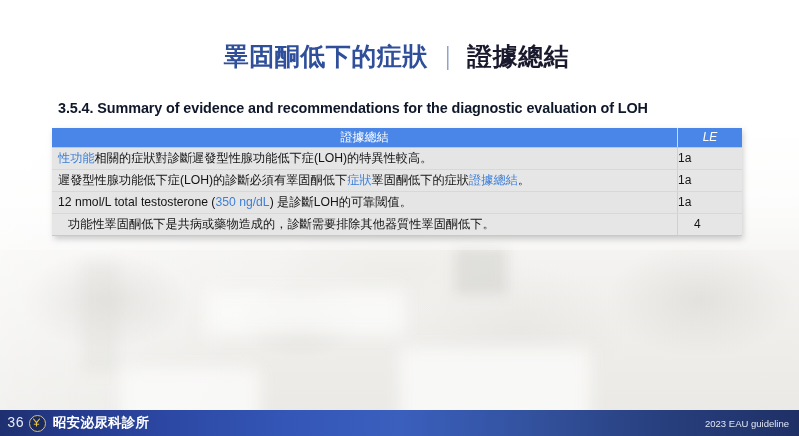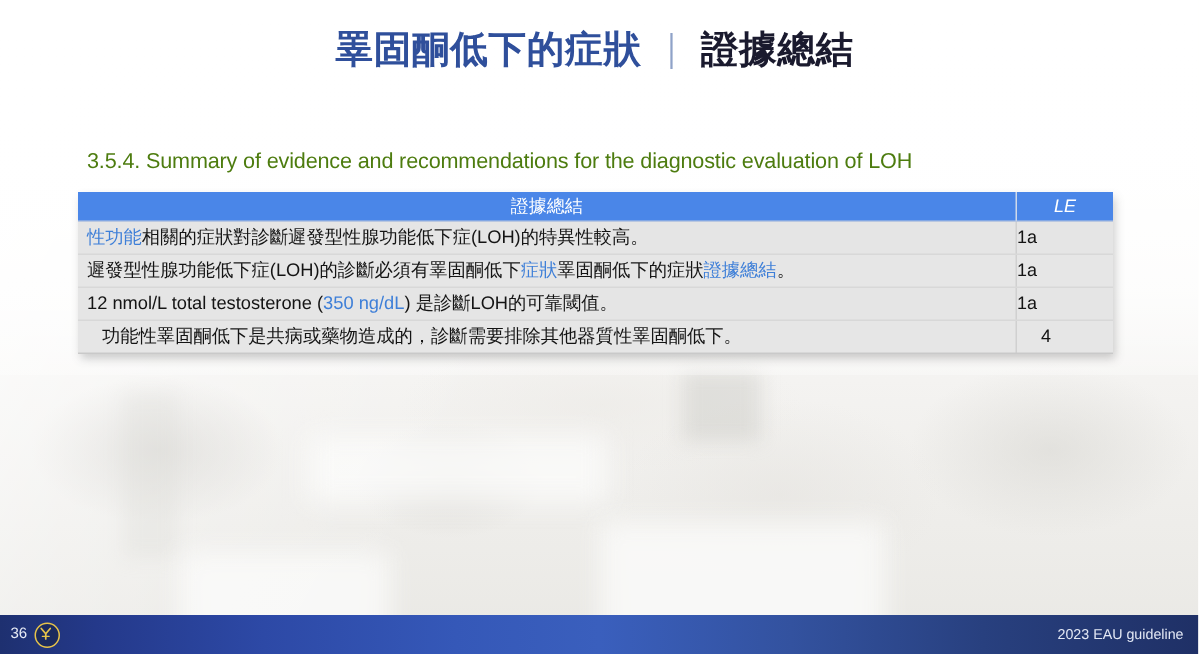--- a/index.html
+++ b/index.html
@@ -46,21 +46,21 @@
   }
   .bg-topwash {
     position: absolute;
     left: 0; right: 0; top: 0; height: 250px;
     background: linear-gradient(180deg, #ffffff 0%, rgba(255,255,255,.97) 42%, rgba(255,255,255,.72) 78%, rgba(255,255,255,.30) 100%);
   }
 
   
   .title-wrap {
     position: absolute;
-    top: 16px;
+    top: 40px;
     left: 0;
     width: 793px;
     text-align: center;
     white-space: nowrap;
   }
   .title-a {
     font-size: 25px;
     font-weight: bold;
     color: #2f4f9b;
     letter-spacing: .5px;
@@ -79,22 +79,22 @@
     color: #1a1a2e;
     letter-spacing: .5px;
   }
 
   
   .section-heading {
     position: absolute;
     top: 100px;
     left: 58px;
     font-size: 14.4px;
-    font-weight: normal;
-    color: #4d7c0f;
+    font-weight: bold;
+    color: #0f172a;
     letter-spacing: -.1px;
     white-space: nowrap;
   }
 
   
   .table-wrap {
     position: absolute;
     left: 52px;
     top: 128px;
     width: 689px;
@@ -153,23 +153,24 @@
         #3558b8 38%,
         #3a5fbd 50%,
         #33529f 66%,
         #28407f 82%,
         #1f3066 100%);
     display: flex;
     align-items: center;
   }
   .page-num {
     color: #e8ecf6;
-    font-size: 10px;
+    font-size: 14px;
     margin-left: 7px;
     line-height: 1;
+    font-family: Liberation Mono, monospace;
   }
   .footer-logo {
     width: 15px;
     height: 15px;
     border-radius: 50%;
     background: #1b2a5e;
     border: 1.2px solid #e7c44a;
     margin-left: 5px;
     position: relative;
     flex: 0 0 auto;
@@ -241,17 +242,18 @@
 
   <div class="footer">
     <span class="page-num">36</span>
     <span class="footer-logo">
       <svg width="11" height="11" viewBox="0 0 22 22" aria-hidden="true">
         <path d="M5 4 L11 11 L17 4" stroke="#e7c44a" stroke-width="2.3" fill="none" stroke-linecap="round"></path>
         <path d="M11 11 L11 18" stroke="#e7c44a" stroke-width="2.3" fill="none" stroke-linecap="round"></path>
         <path d="M6.5 14.5 L15.5 14.5" stroke="#e7c44a" stroke-width="1.8" fill="none" stroke-linecap="round"></path>
       </svg>
     </span>
+    <span class="clinic-name">昭安泌尿科診所</span>
     <span class="footer-spacer"></span>
     <span class="source-note">2023 EAU guideline</span>
   </div>
 
 </div>
 
 </body></html>

